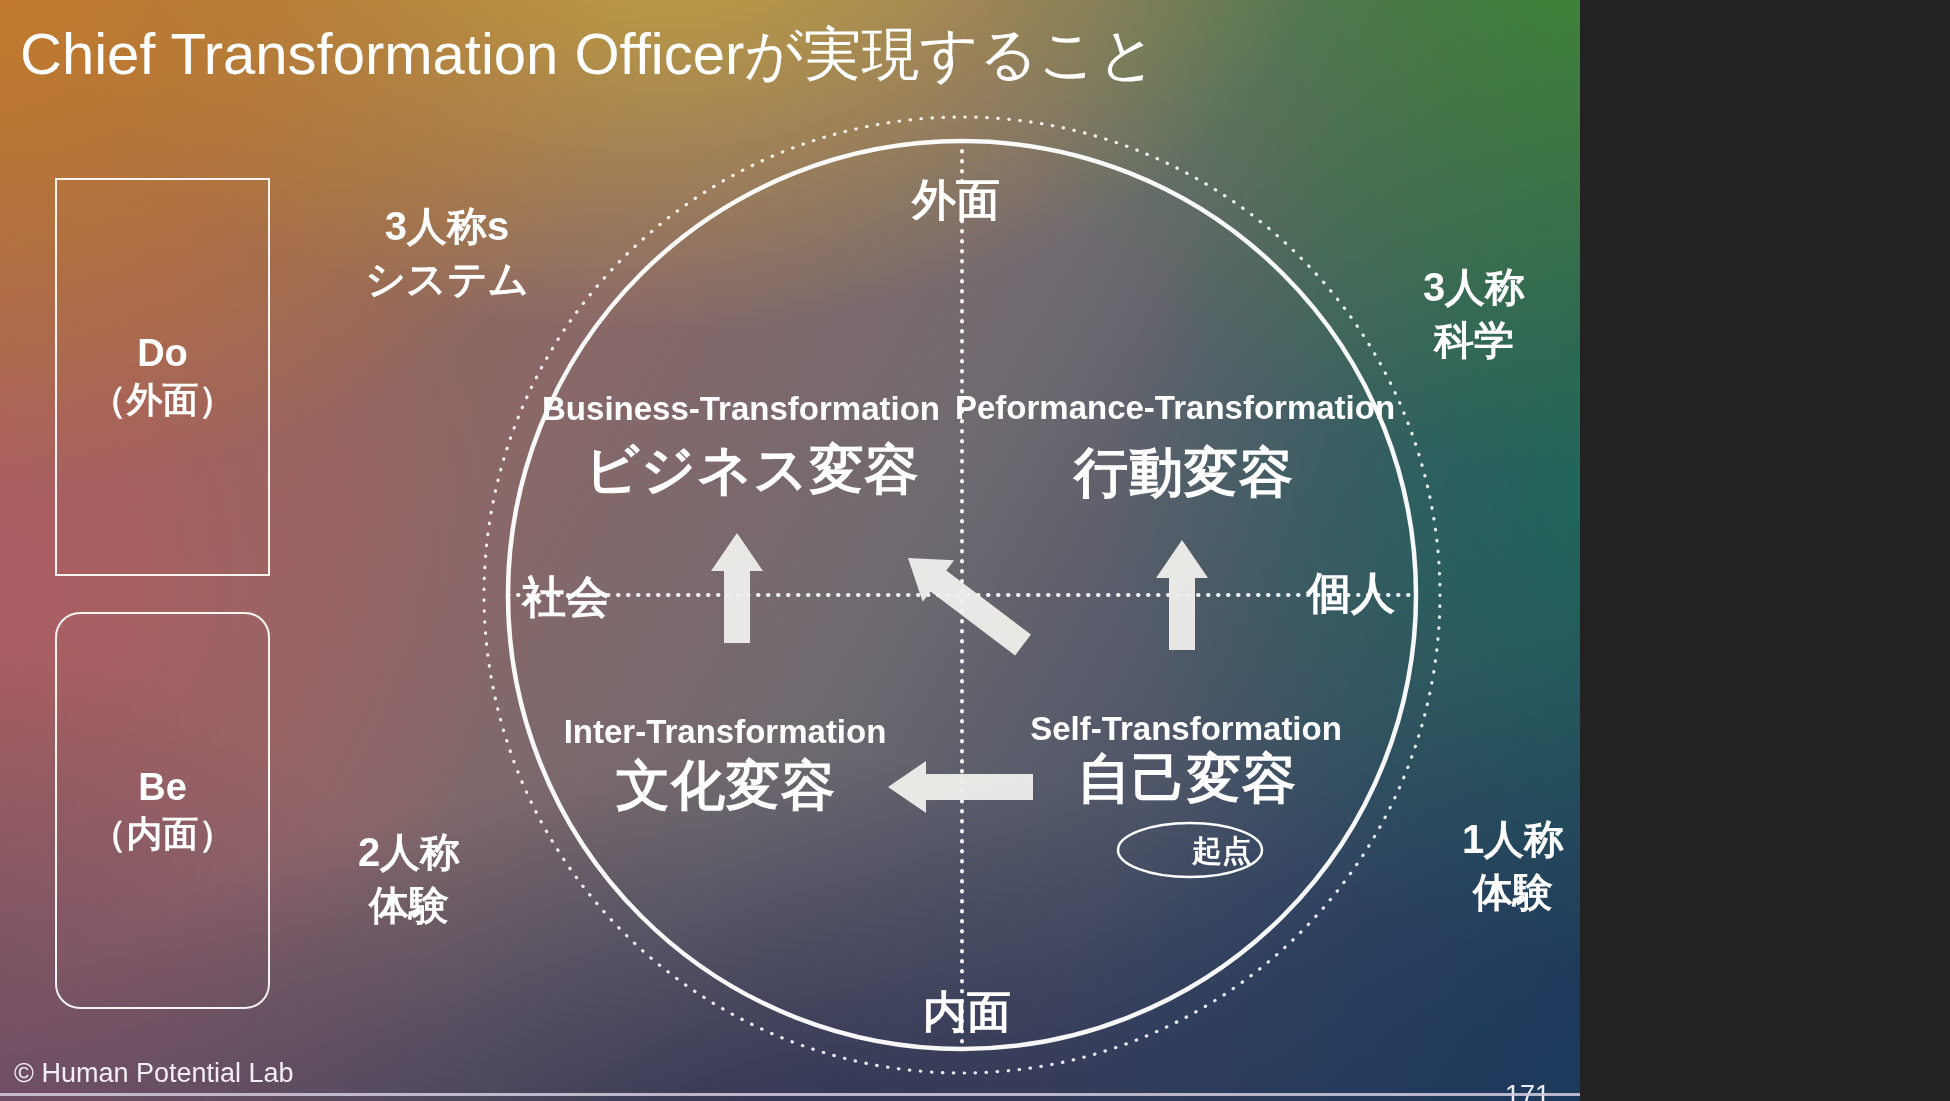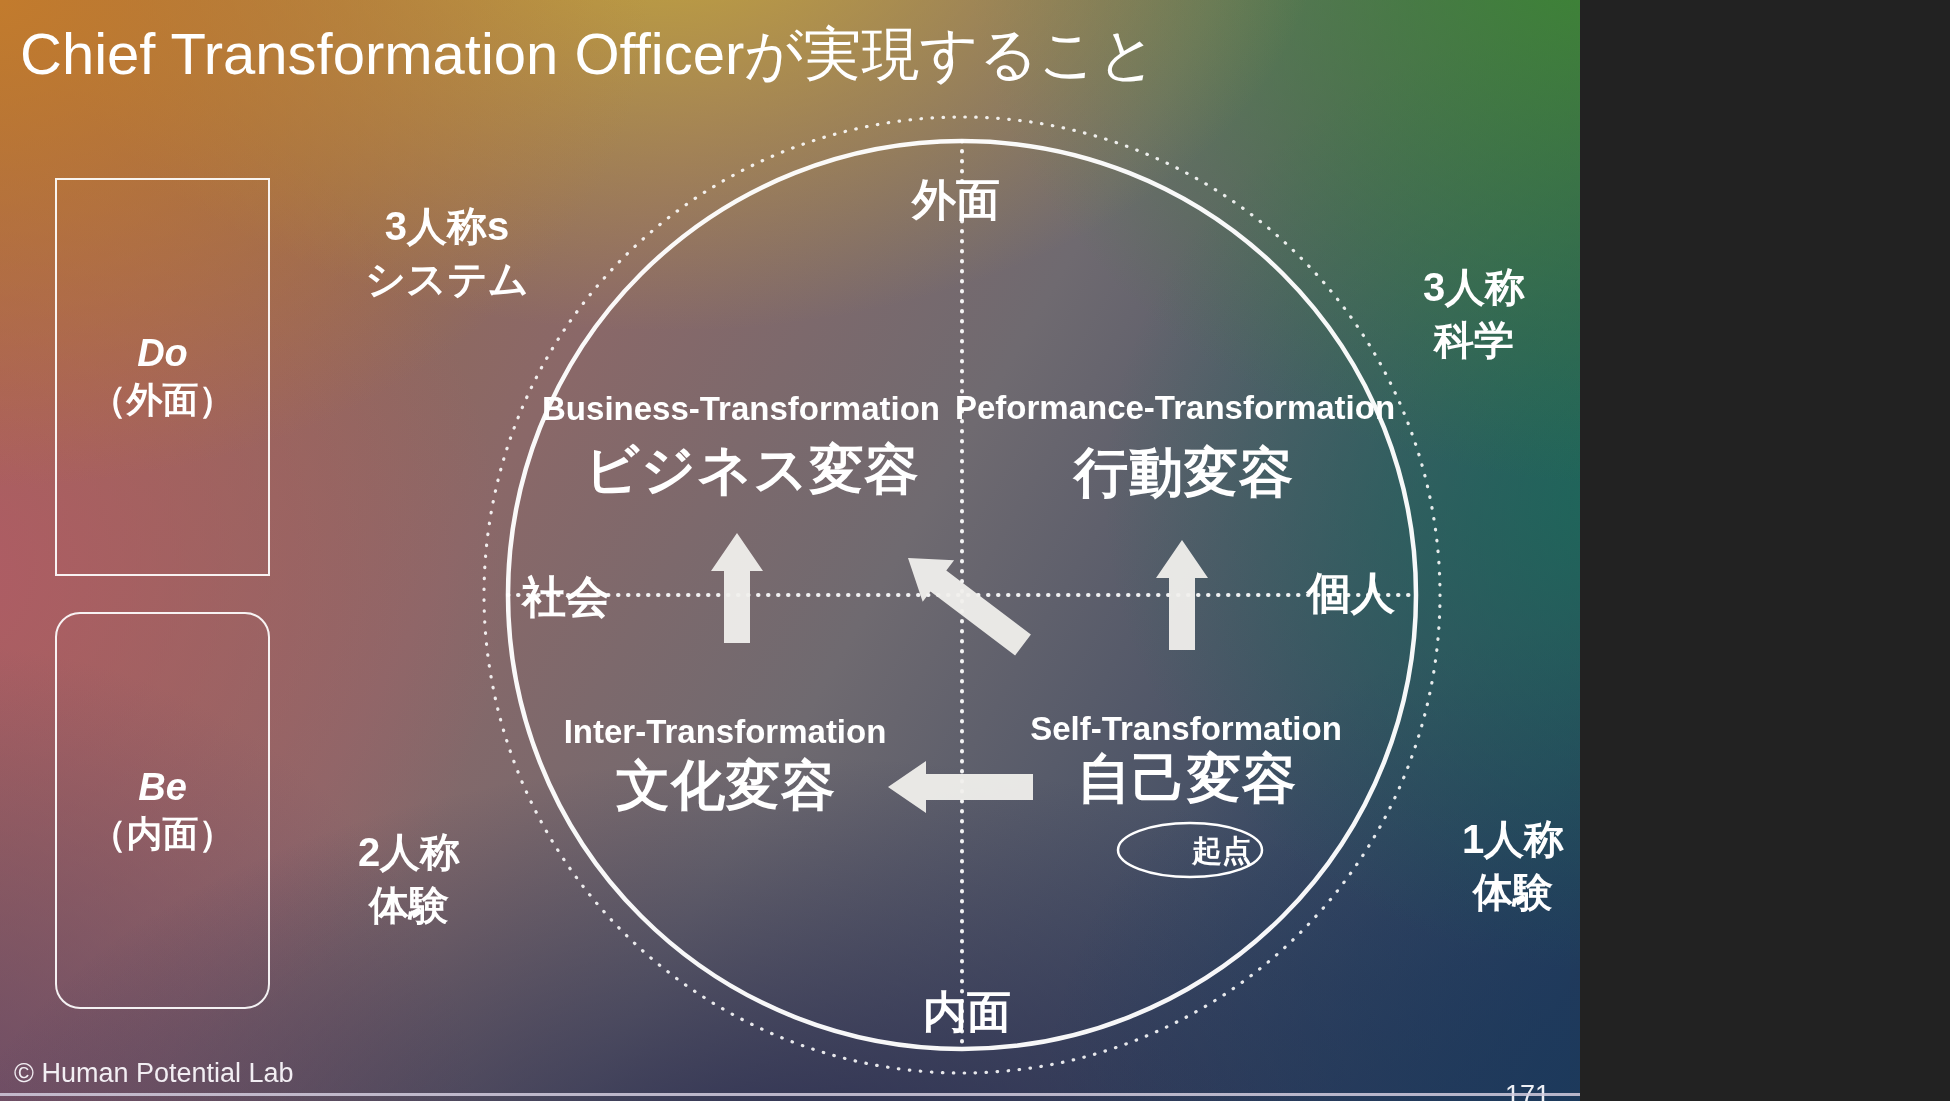--- a/index.html
+++ b/index.html
@@ -22,21 +22,21 @@
   .title{position:absolute;left:20px;top:16px;margin:0;font-size:58px;font-weight:400;color:#fff;letter-spacing:0;}
   .diagram-svg{position:absolute;left:0;top:0;}
   .side-box{
     position:absolute;left:55px;width:215px;box-sizing:border-box;
     border:2px solid rgba(255,255,255,.92);
     display:flex;flex-direction:column;align-items:center;justify-content:center;
     font-weight:bold;text-align:center;
   }
   .box-do{top:178px;height:398px;}
   .box-be{top:612px;height:397px;border-radius:25px;}
-  .side-box .l1{font-size:38px;line-height:46px;font-style:italic;}
+  .side-box .l1{font-size:38px;line-height:46px;}
   .side-box .l2{font-size:36px;line-height:48px;}
   .corner{font-size:40px;font-weight:bold;line-height:53px;}
   .axis{font-size:44px;font-weight:bold;}
   .q-en{font-size:33px;font-weight:700;margin-top:8px;}
   .q-ja{font-size:54px;font-weight:bold;letter-spacing:1px;}
   .origin-label{font-size:30px;font-weight:bold;}
   .footer-copy{position:absolute;left:14px;top:1058px;font-size:27px;color:#f2eef3;}
   .footer-page{position:absolute;right:30px;top:1080px;font-size:27px;color:#eef0f5;margin-left:32px;}
   .bottom-rule{position:absolute;left:0;top:1093px;width:1950px;height:3px;background:rgba(210,205,222,.85);}
 </style>

